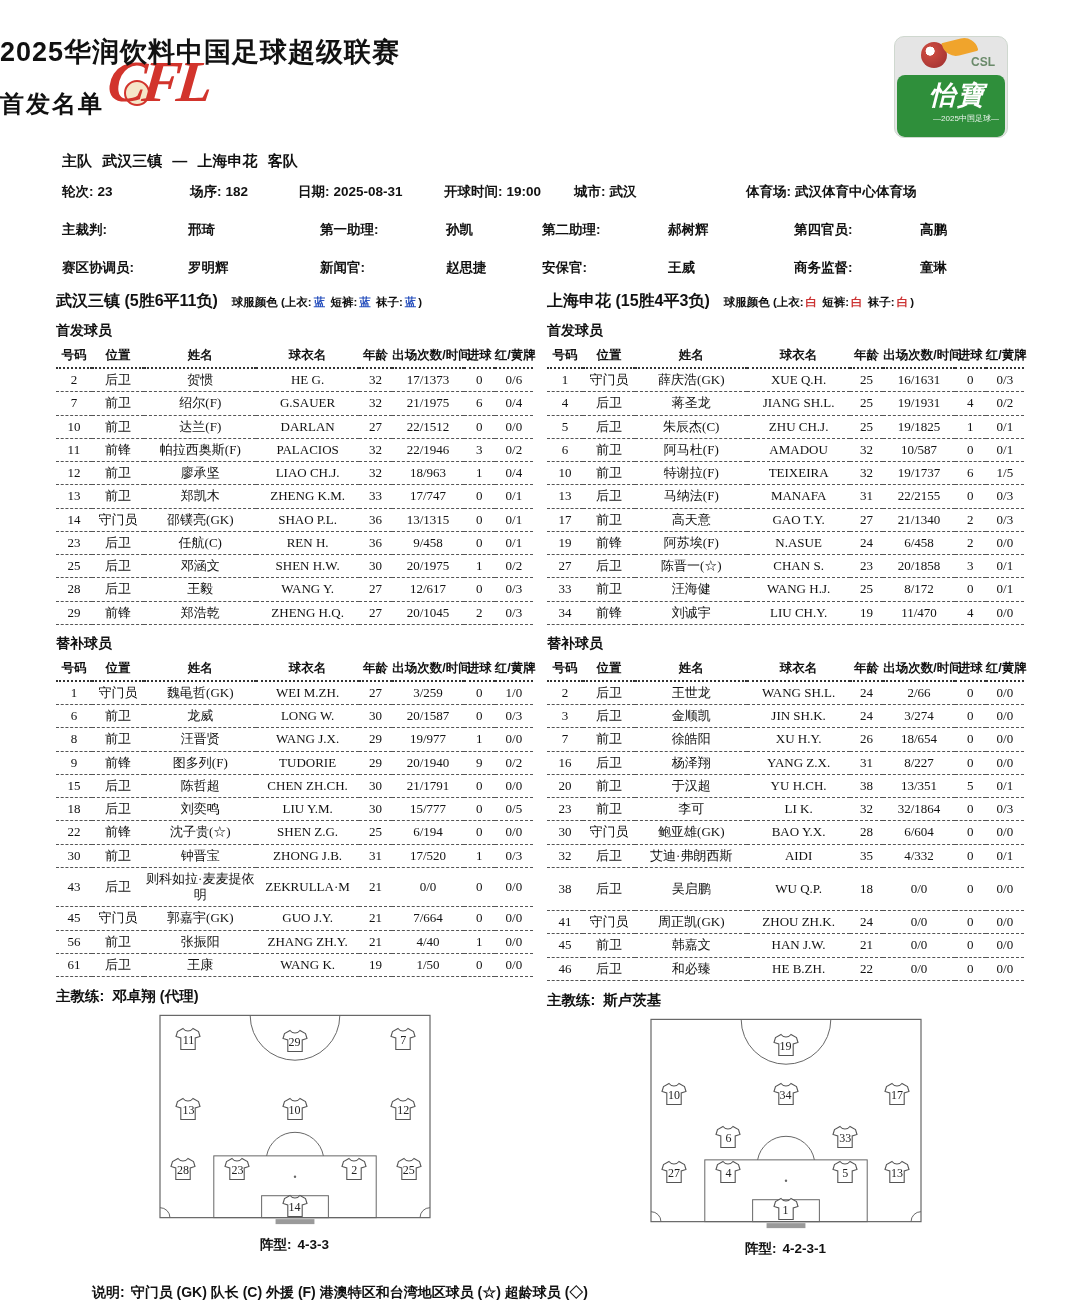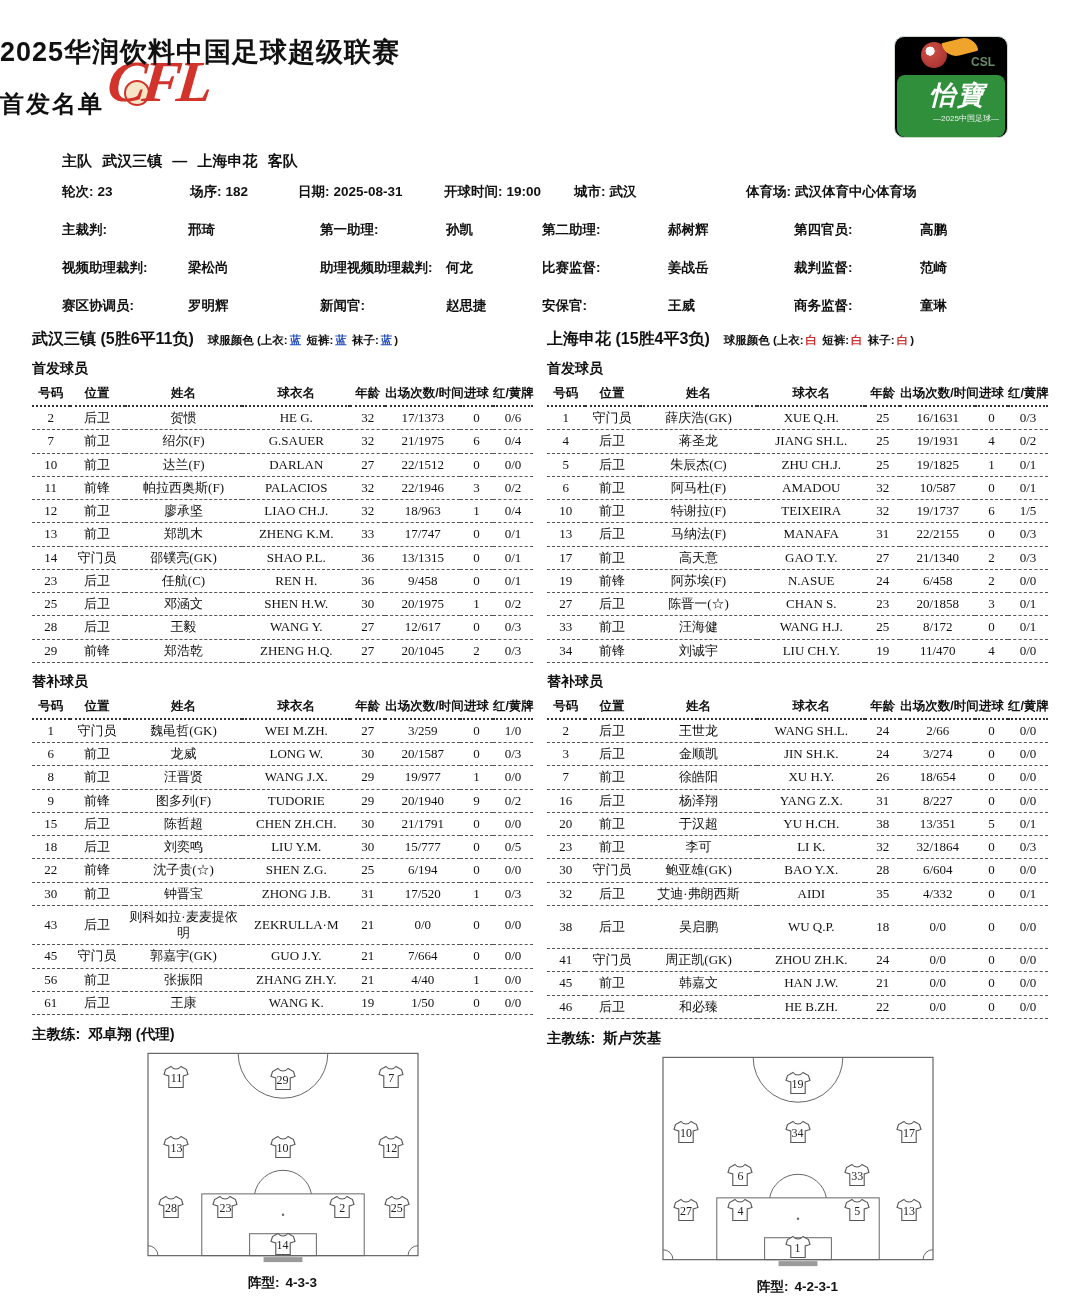--- a/index.html
+++ b/index.html
@@ -9,41 +9,41 @@
   .hdr{position:relative;height:150px;}
   .cfl-logo{position:absolute;left:108px;top:42px;width:170px;height:80px;}
   .cfl-text{font-family:"Liberation Serif",serif;font-style:italic;font-weight:bold;
             font-size:58px;color:#d2342c;letter-spacing:-4px;transform:skewX(-6deg);line-height:80px;}
   .cfl-ball{position:absolute;left:16px;top:38px;width:22px;height:22px;border-radius:50%;
             background:#f5e6c8;border:2px solid #d2342c;}
   .titles{position:absolute;left:0;right:0;top:34px;}
   .title-main{font-size:27px;font-weight:bold;letter-spacing:1px;}
   .title-sub{font-size:24px;font-weight:bold;margin-top:18px;letter-spacing:2px;}
   .badge{position:absolute;right:72px;top:36px;width:112px;height:100px;border:1px solid #cfd8cf;
-         border-radius:10px;background:#000000;overflow:hidden;text-align:center;}
+         border-radius:10px;background:#e5e5e5;overflow:hidden;text-align:center;}
   .badge-top{height:38px;position:relative;}
   .badge-ball{position:absolute;left:26px;top:5px;width:26px;height:26px;border-radius:50%;
               background:radial-gradient(circle at 35% 35%,#fff 18%,#c8493f 20%,#a03030 90%);}
   .badge-flame{position:absolute;left:48px;top:2px;width:34px;height:16px;background:#f0a42c;
                border-radius:0 16px 2px 16px;transform:rotate(-14deg);}
   .badge-csl{position:absolute;right:12px;top:18px;font-size:12px;font-weight:bold;color:#6a8a6a;}
   .badge-bottom{height:62px;background:#2f8f3b;border-radius:8px;margin:0 2px 2px 2px;color:#fff;}
   .badge-brand{font-size:26px;font-weight:bold;font-style:italic;line-height:40px;letter-spacing:2px;padding-left:13px;}
   .badge-small{font-size:8px;line-height:8px;opacity:.9;margin-left:30px;}
   
   .match-line{padding:0 62px;font-size:15px;font-weight:bold;margin-top:2px;}
   .match-line span{margin-right:6px;}
   .info{padding:0 62px;margin-top:12px;}
   .info-row{display:grid;font-size:13.5px;font-weight:bold;margin-bottom:9px;align-items:baseline;}
   .r1{grid-template-columns:128px 108px 146px 130px 172px auto;}
   .rx{grid-template-columns:258px 222px 252px auto;margin-top:20px;}
   .rx .lbl{display:inline-block;min-width:122px;}
   .cell .lbl{margin-right:4px;}
   
-  .teams{display:flex;gap:14px;padding:0 32px;margin-top:14px;}
+  .teams{display:flex;gap:14px;padding:0 56px;margin-top:14px;}
   .team-col{flex:1;min-width:0;}
   .team-head{display:flex;align-items:baseline;gap:14px;}
   .team-name{font-size:16px;font-weight:bold;white-space:nowrap;}
   .kit{font-size:11.5px;font-weight:bold;white-space:nowrap;}
   .kit .kv{margin:0 2px;}
   .home .kv{color:#2a52be;}
   .away .kv{color:#cc3333;}
   .sec-label{font-size:14px;font-weight:bold;margin:10px 0 4px 0;}
   table.roster{width:100%;border-collapse:collapse;table-layout:fixed;}
   table.roster th{font-size:12.5px;font-weight:bold;padding:3px 0;border-bottom:2px dotted #333;white-space:nowrap;}
@@ -113,26 +113,20 @@
     </div>
     <div>
 
         <div class="info-row rx">
           <span class="cell"><span class="lbl">主裁判:</span><span>邢琦</span></span>
           <span class="cell"><span class="lbl">第一助理:</span><span>孙凯</span></span>
           <span class="cell"><span class="lbl">第二助理:</span><span>郝树辉</span></span>
           <span class="cell"><span class="lbl">第四官员:</span><span>高鹏</span></span>
         </div>
 
-        <div class="info-row rx">
-          <span class="cell"><span class="lbl">视频助理裁判:</span><span>梁松尚</span></span>
-          <span class="cell"><span class="lbl">助理视频助理裁判:</span><span>何龙</span></span>
-          <span class="cell"><span class="lbl">比赛监督:</span><span>姜战岳</span></span>
-          <span class="cell"><span class="lbl">裁判监督:</span><span>范崎</span></span>
-        </div>
 
         <div class="info-row rx">
           <span class="cell"><span class="lbl">赛区协调员:</span><span>罗明辉</span></span>
           <span class="cell"><span class="lbl">新闻官:</span><span>赵思捷</span></span>
           <span class="cell"><span class="lbl">安保官:</span><span>王威</span></span>
           <span class="cell"><span class="lbl">商务监督:</span><span>童琳</span></span>
         </div>
       </div>
   </div>
 

